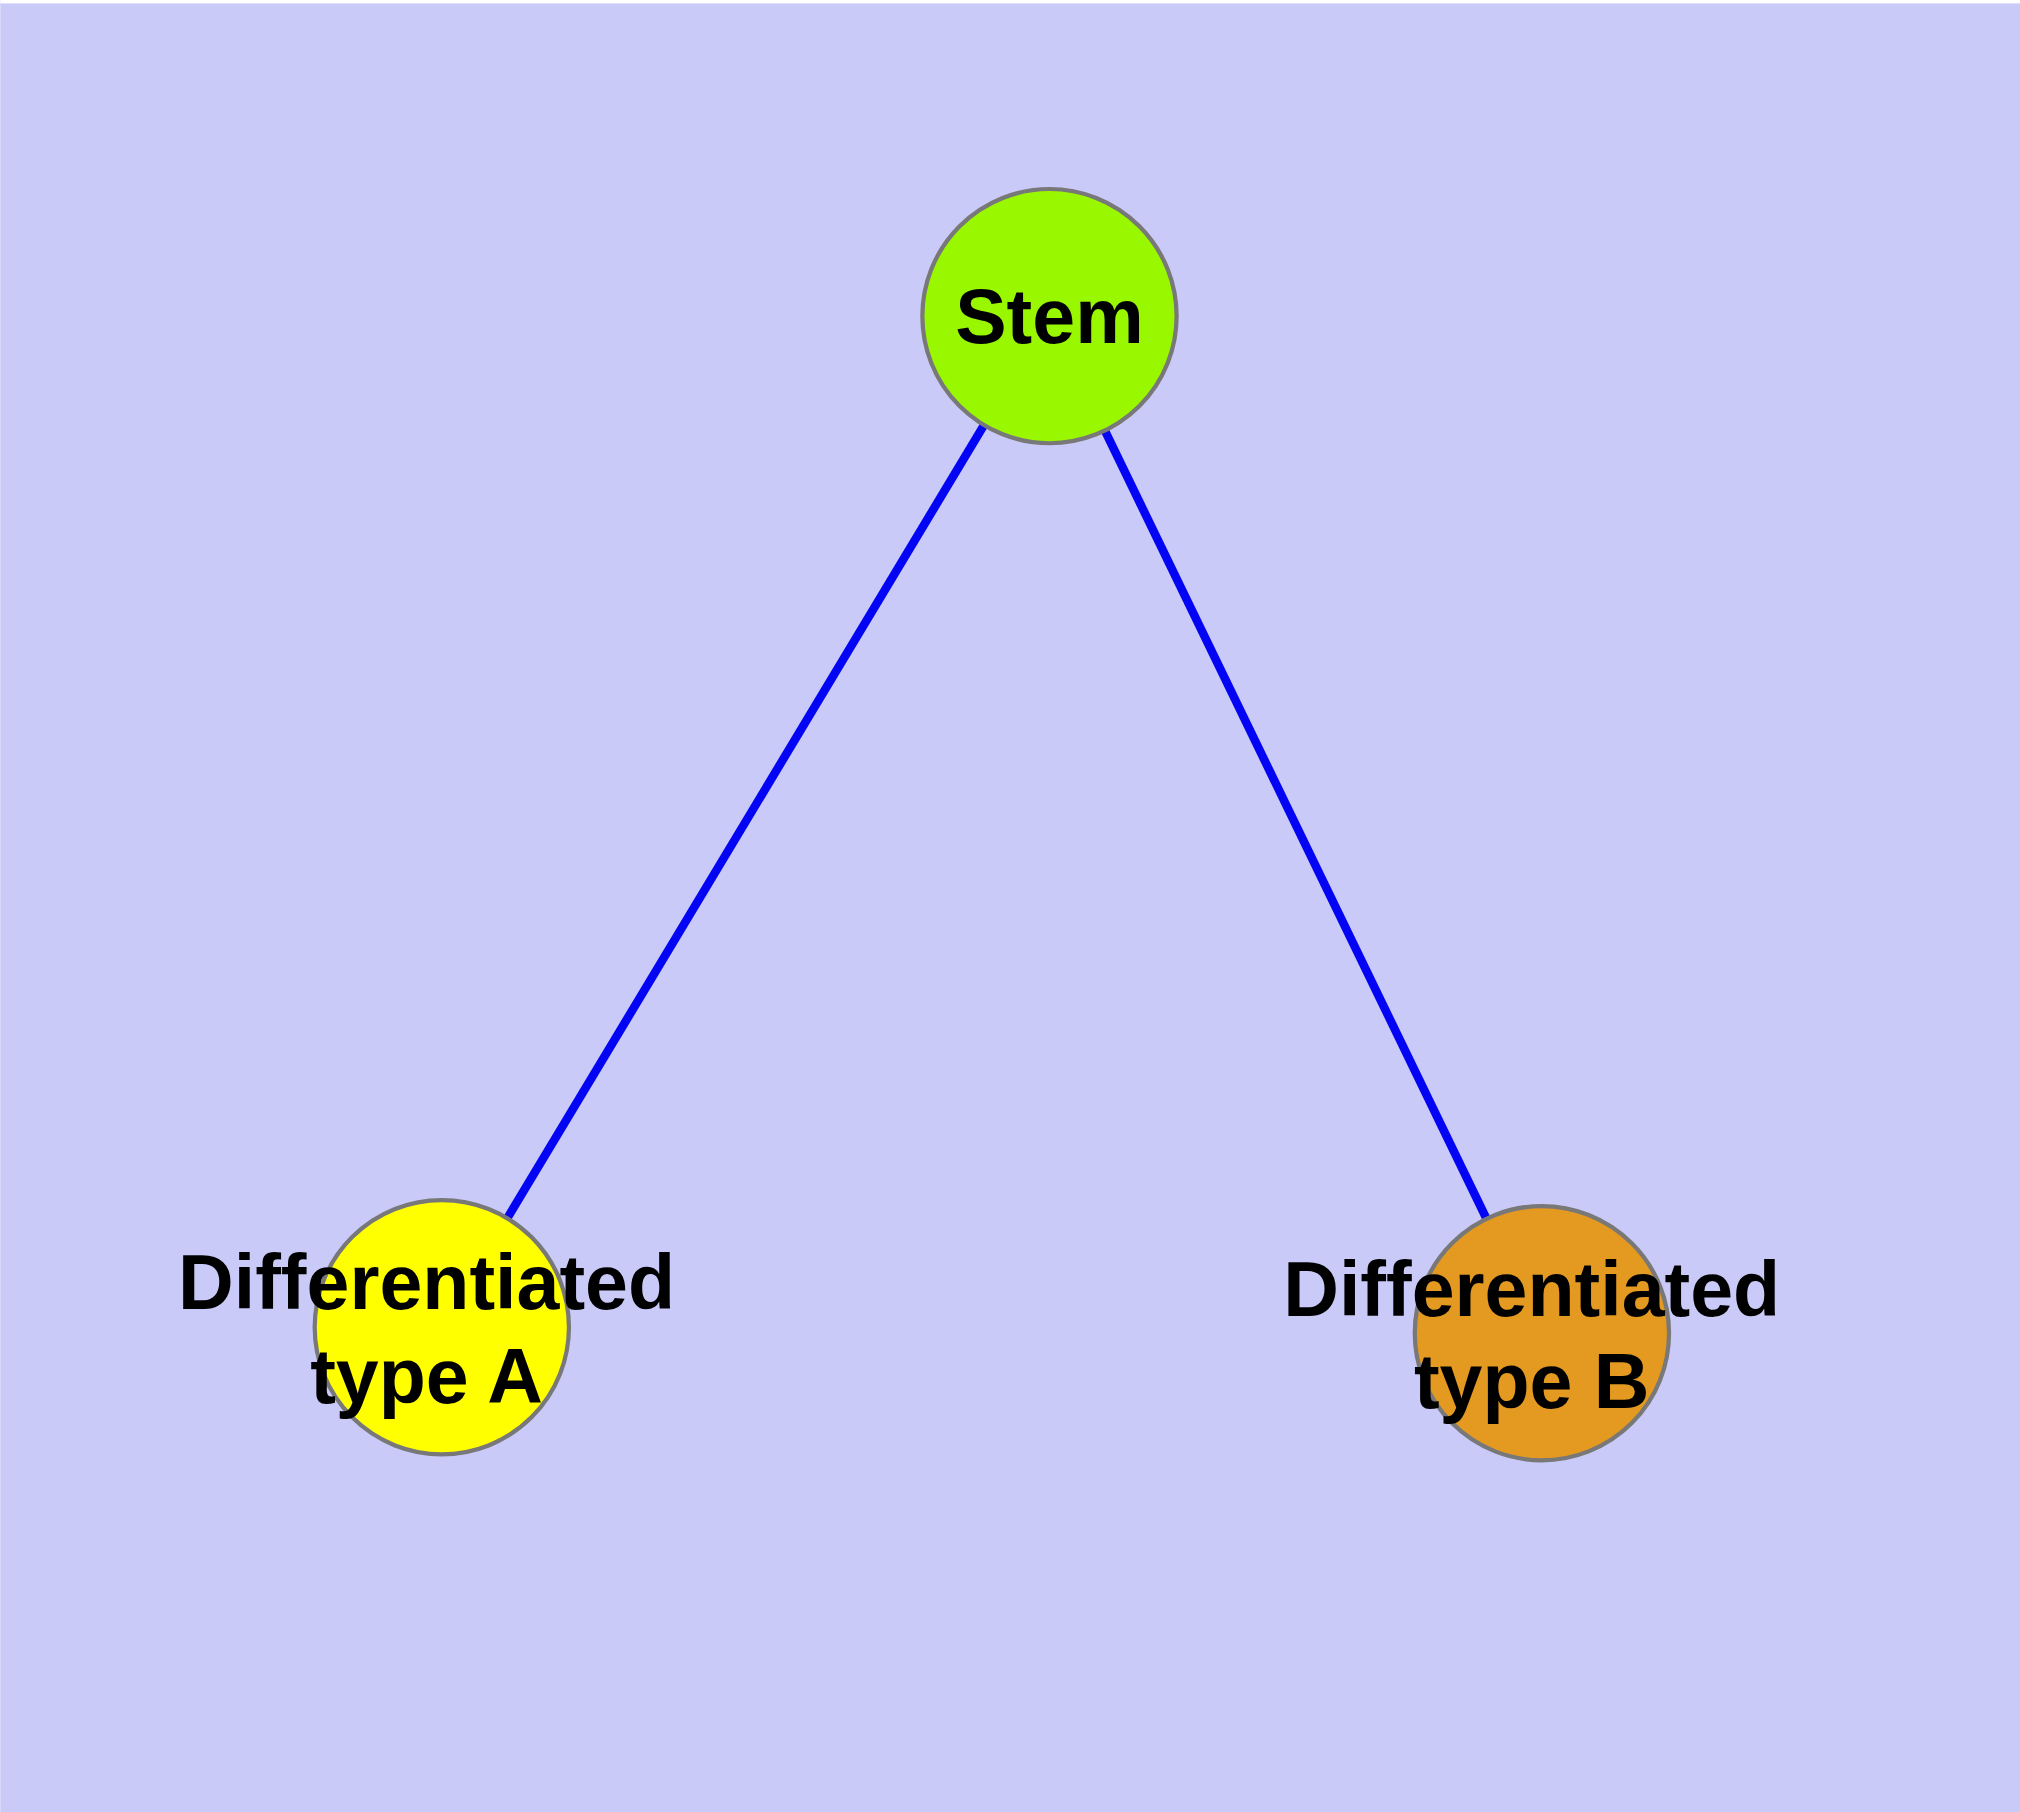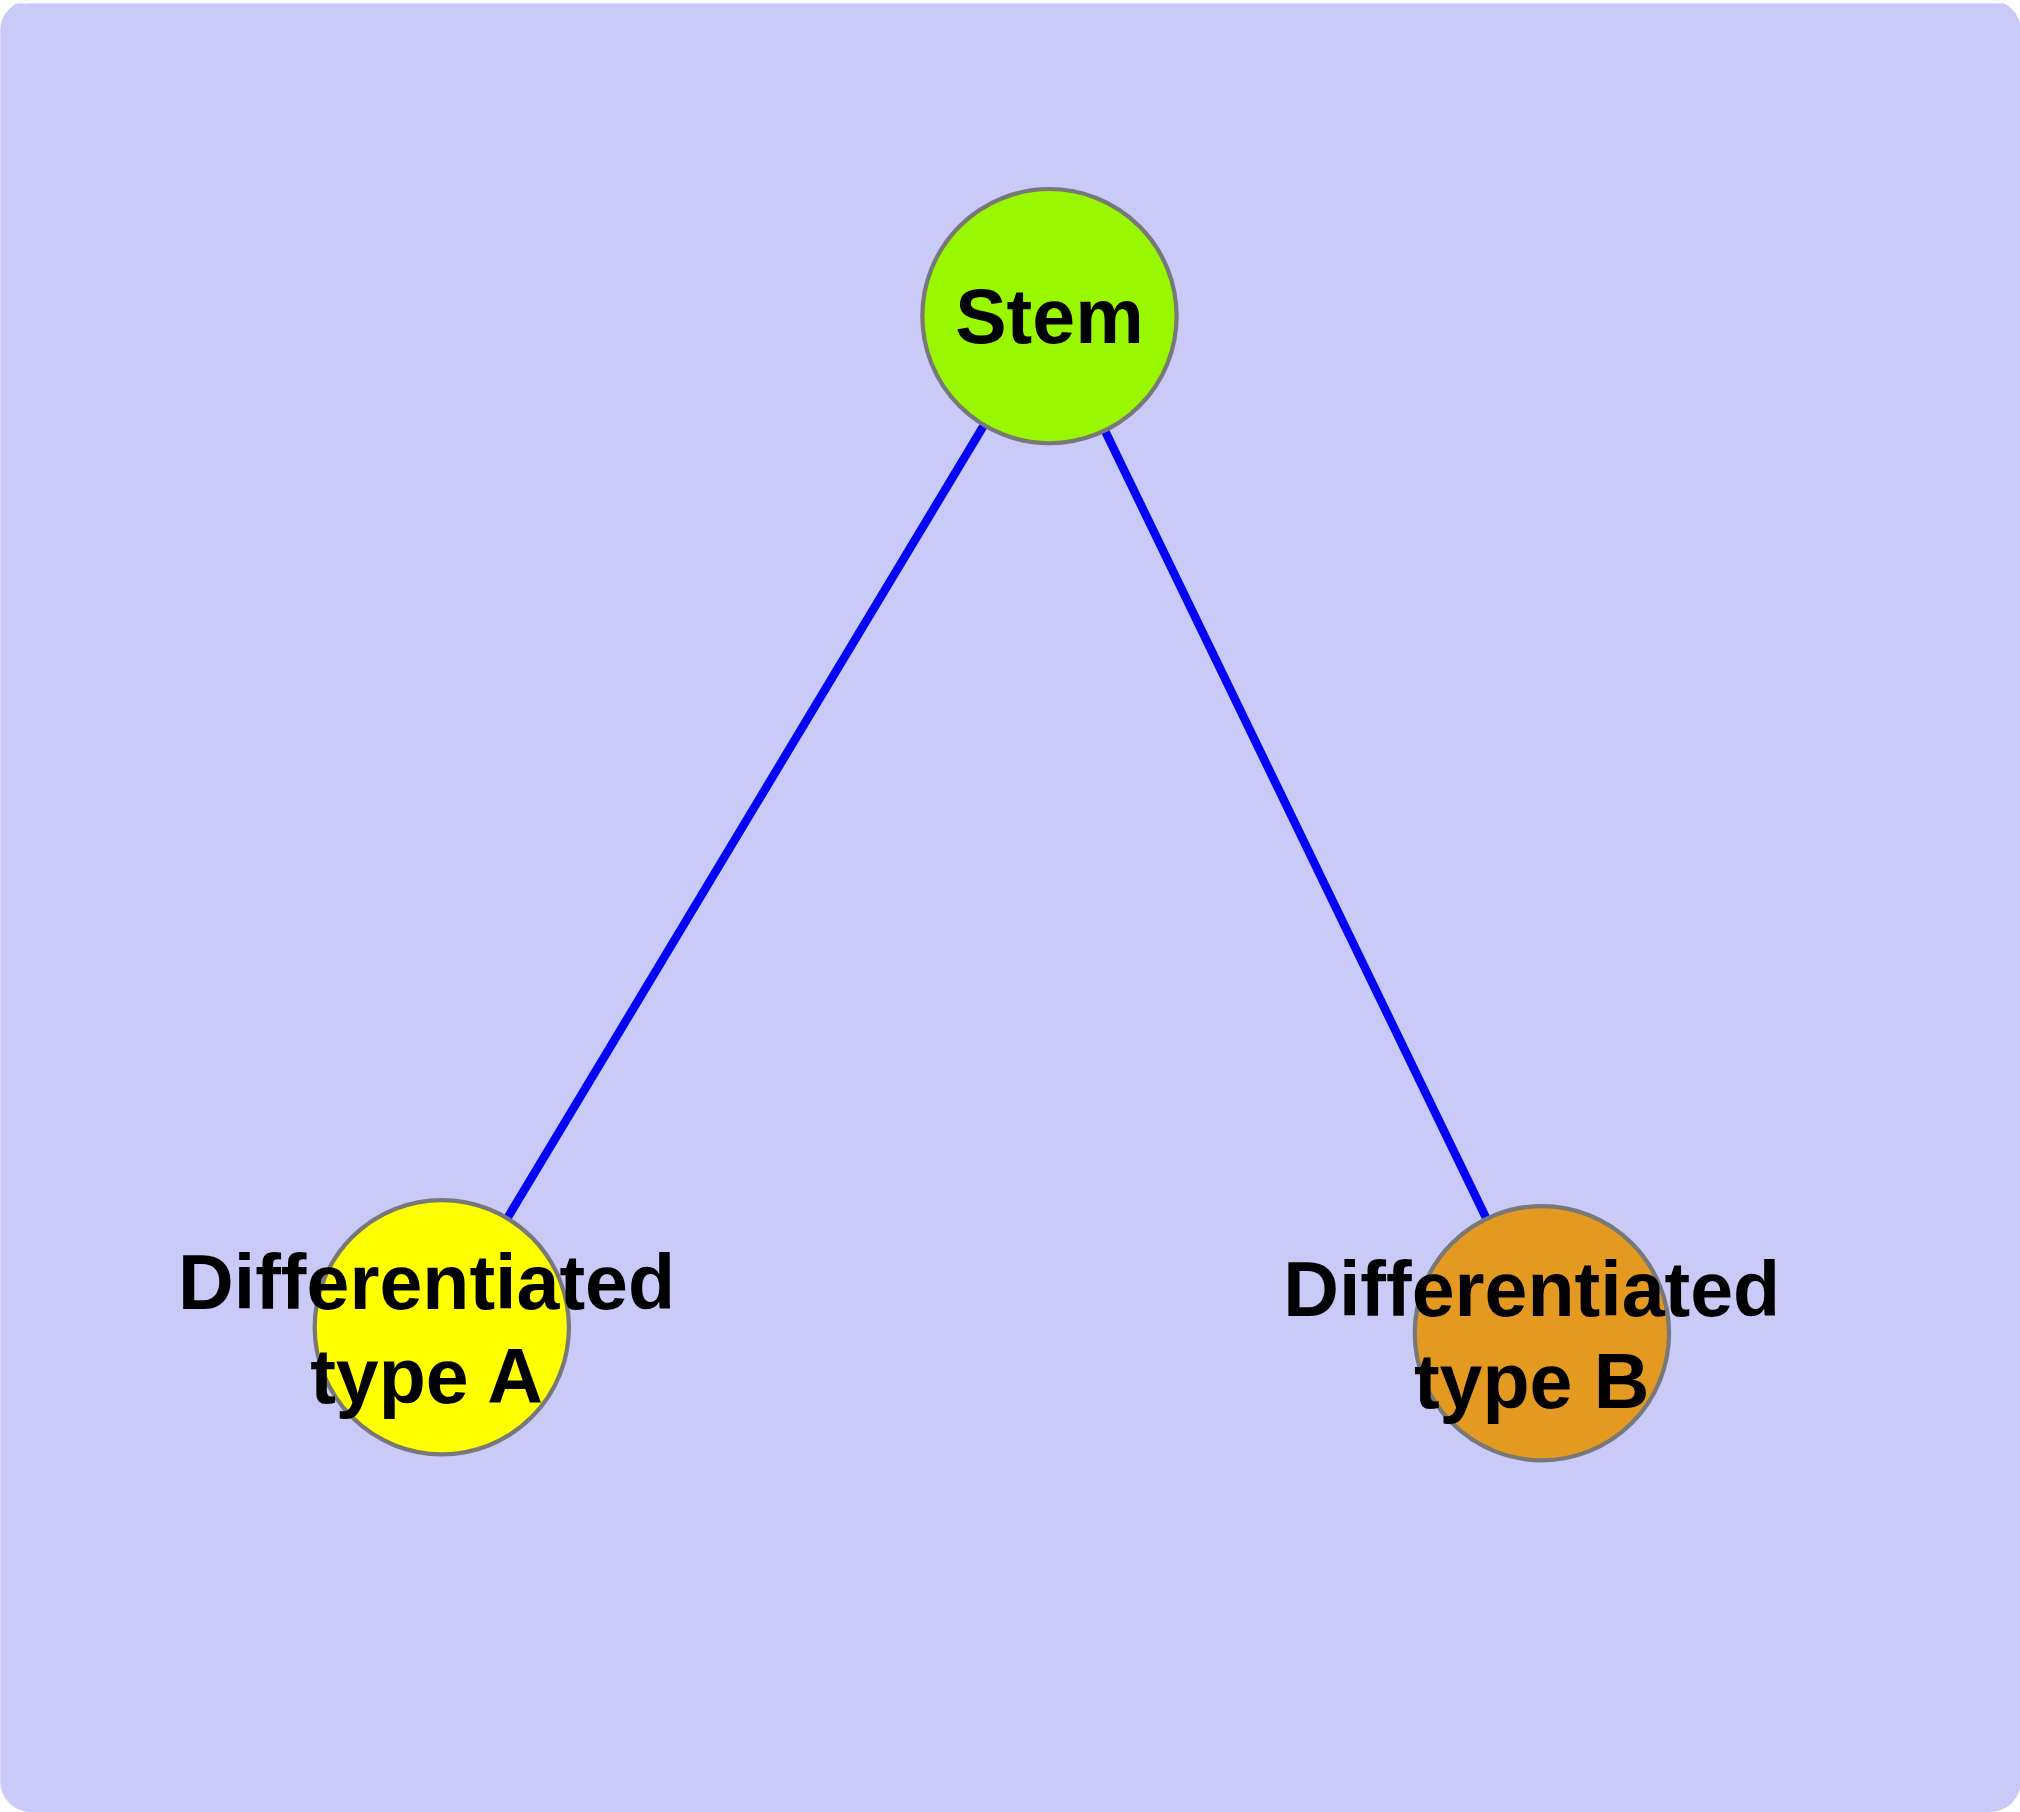--- a/index.html
+++ b/index.html
@@ -5,21 +5,20 @@
   html, body {
     margin: 0;
     padding: 0;
     background: #ffffff;
   }
   .canvas-wrap {
     position: relative;
     width: 2021px;
     height: 1812px;
     overflow: hidden;
-    border-radius: 31px;
   }
   svg { display: block; }
   .node-label {
     font-family: "Liberation Sans", "DejaVu Sans", sans-serif;
     font-weight: bold;
     font-size: 91px;
     text-anchor: middle;
   }
   .node-circle { stroke-width: 5px; }
   .edge-line   { stroke-width: 10px; stroke-linecap: butt; }

